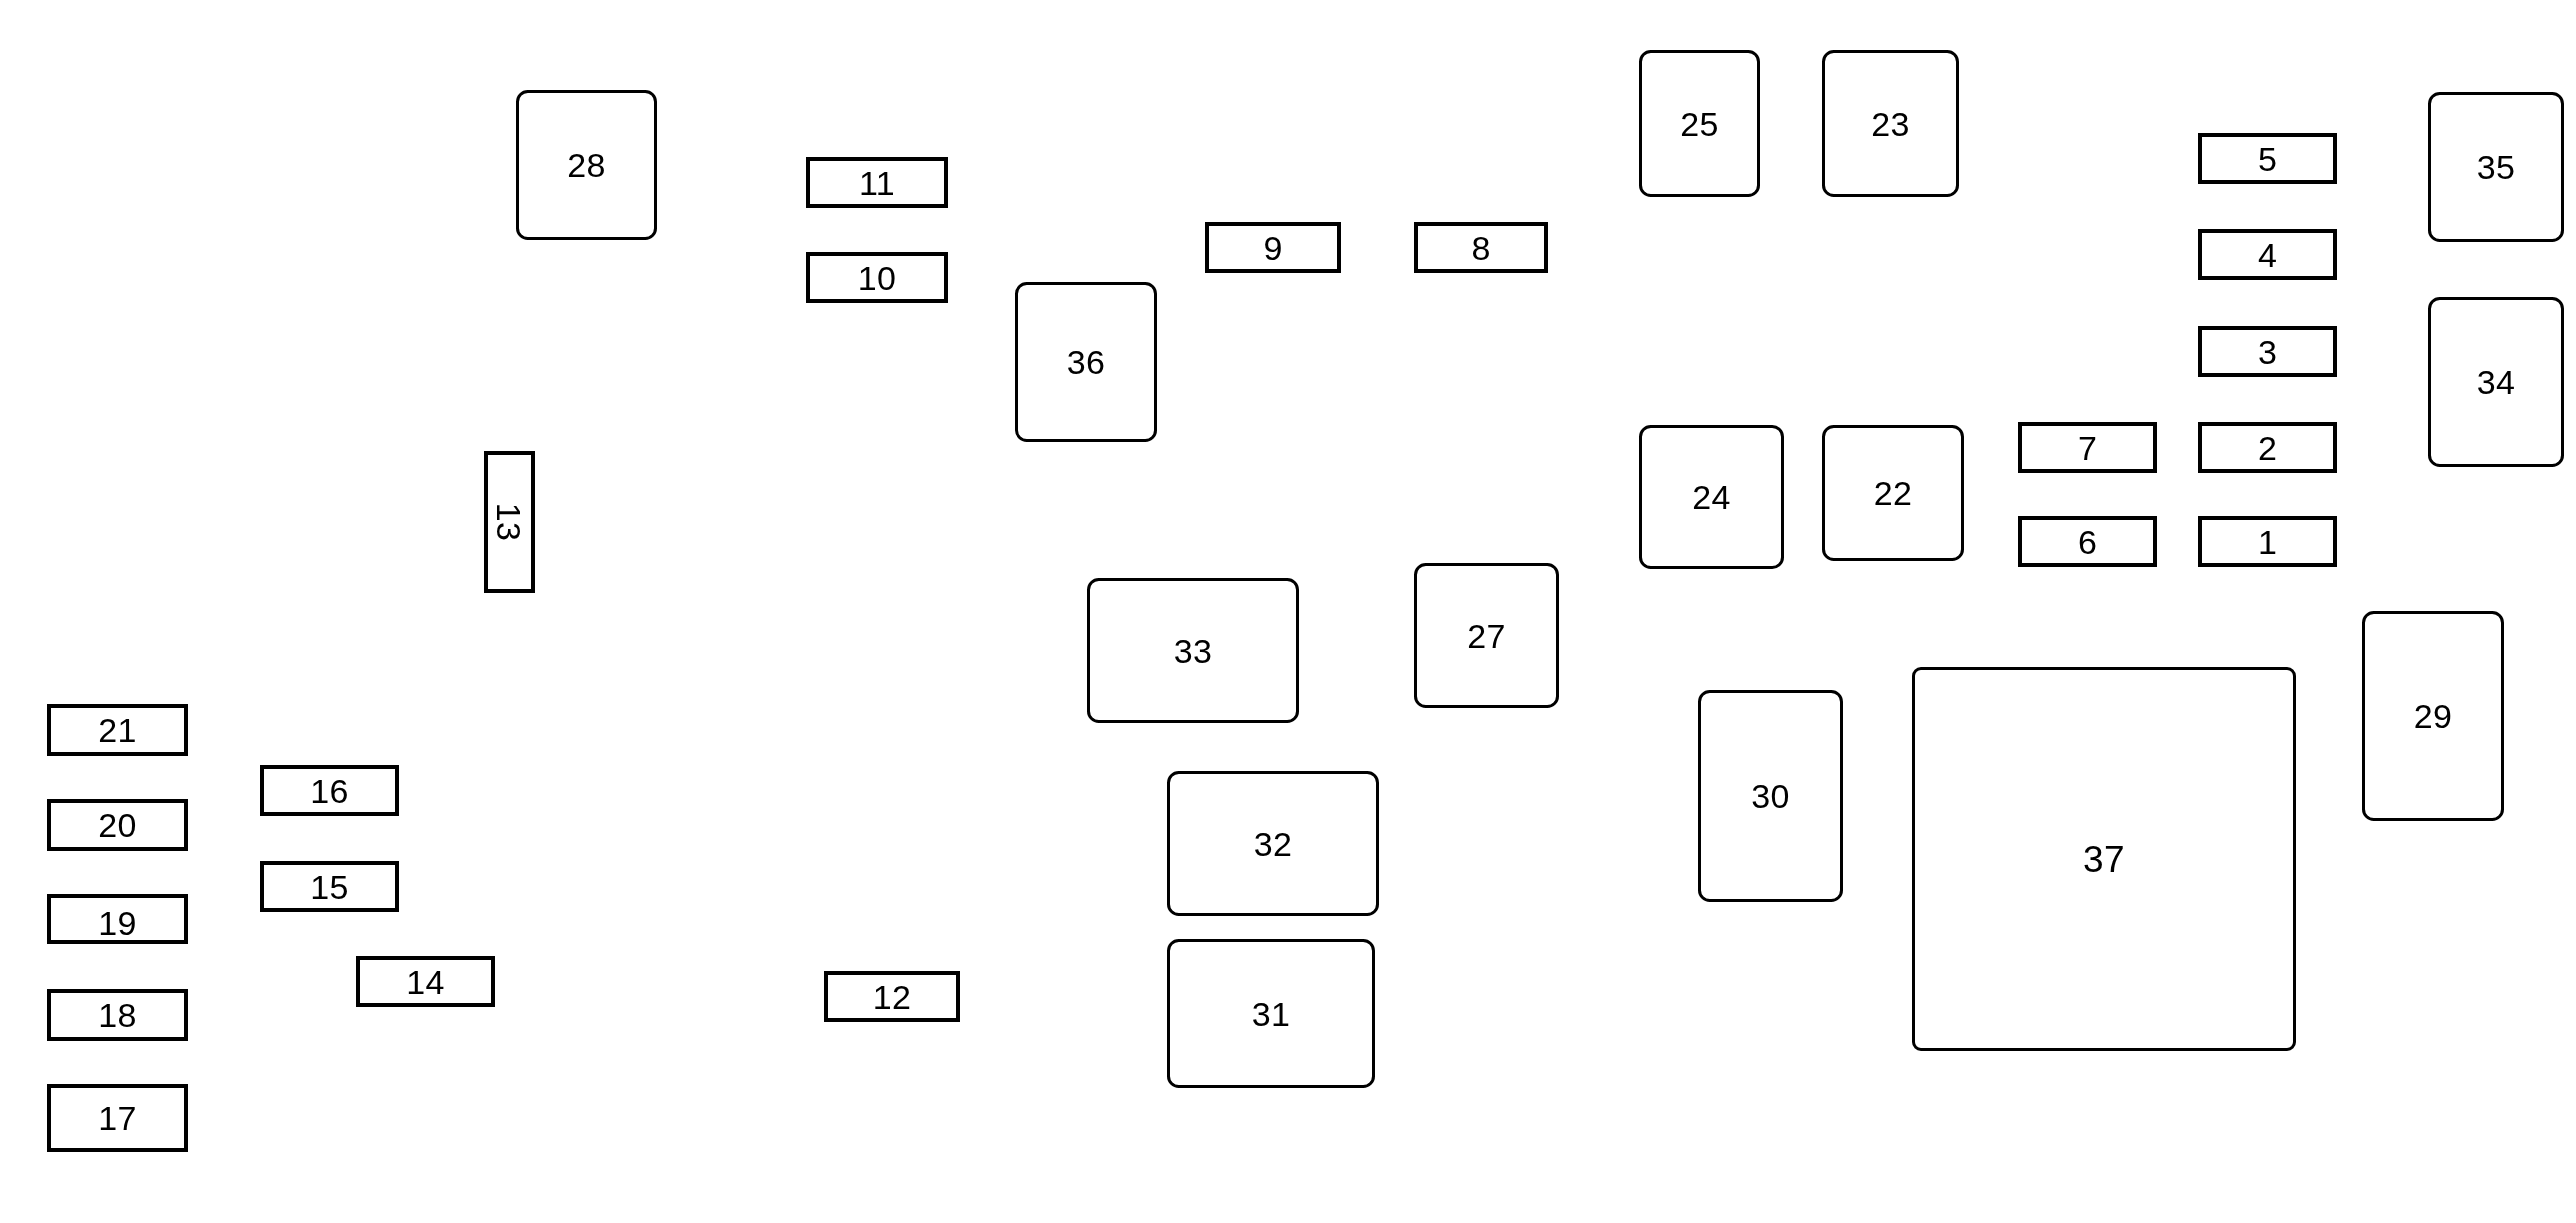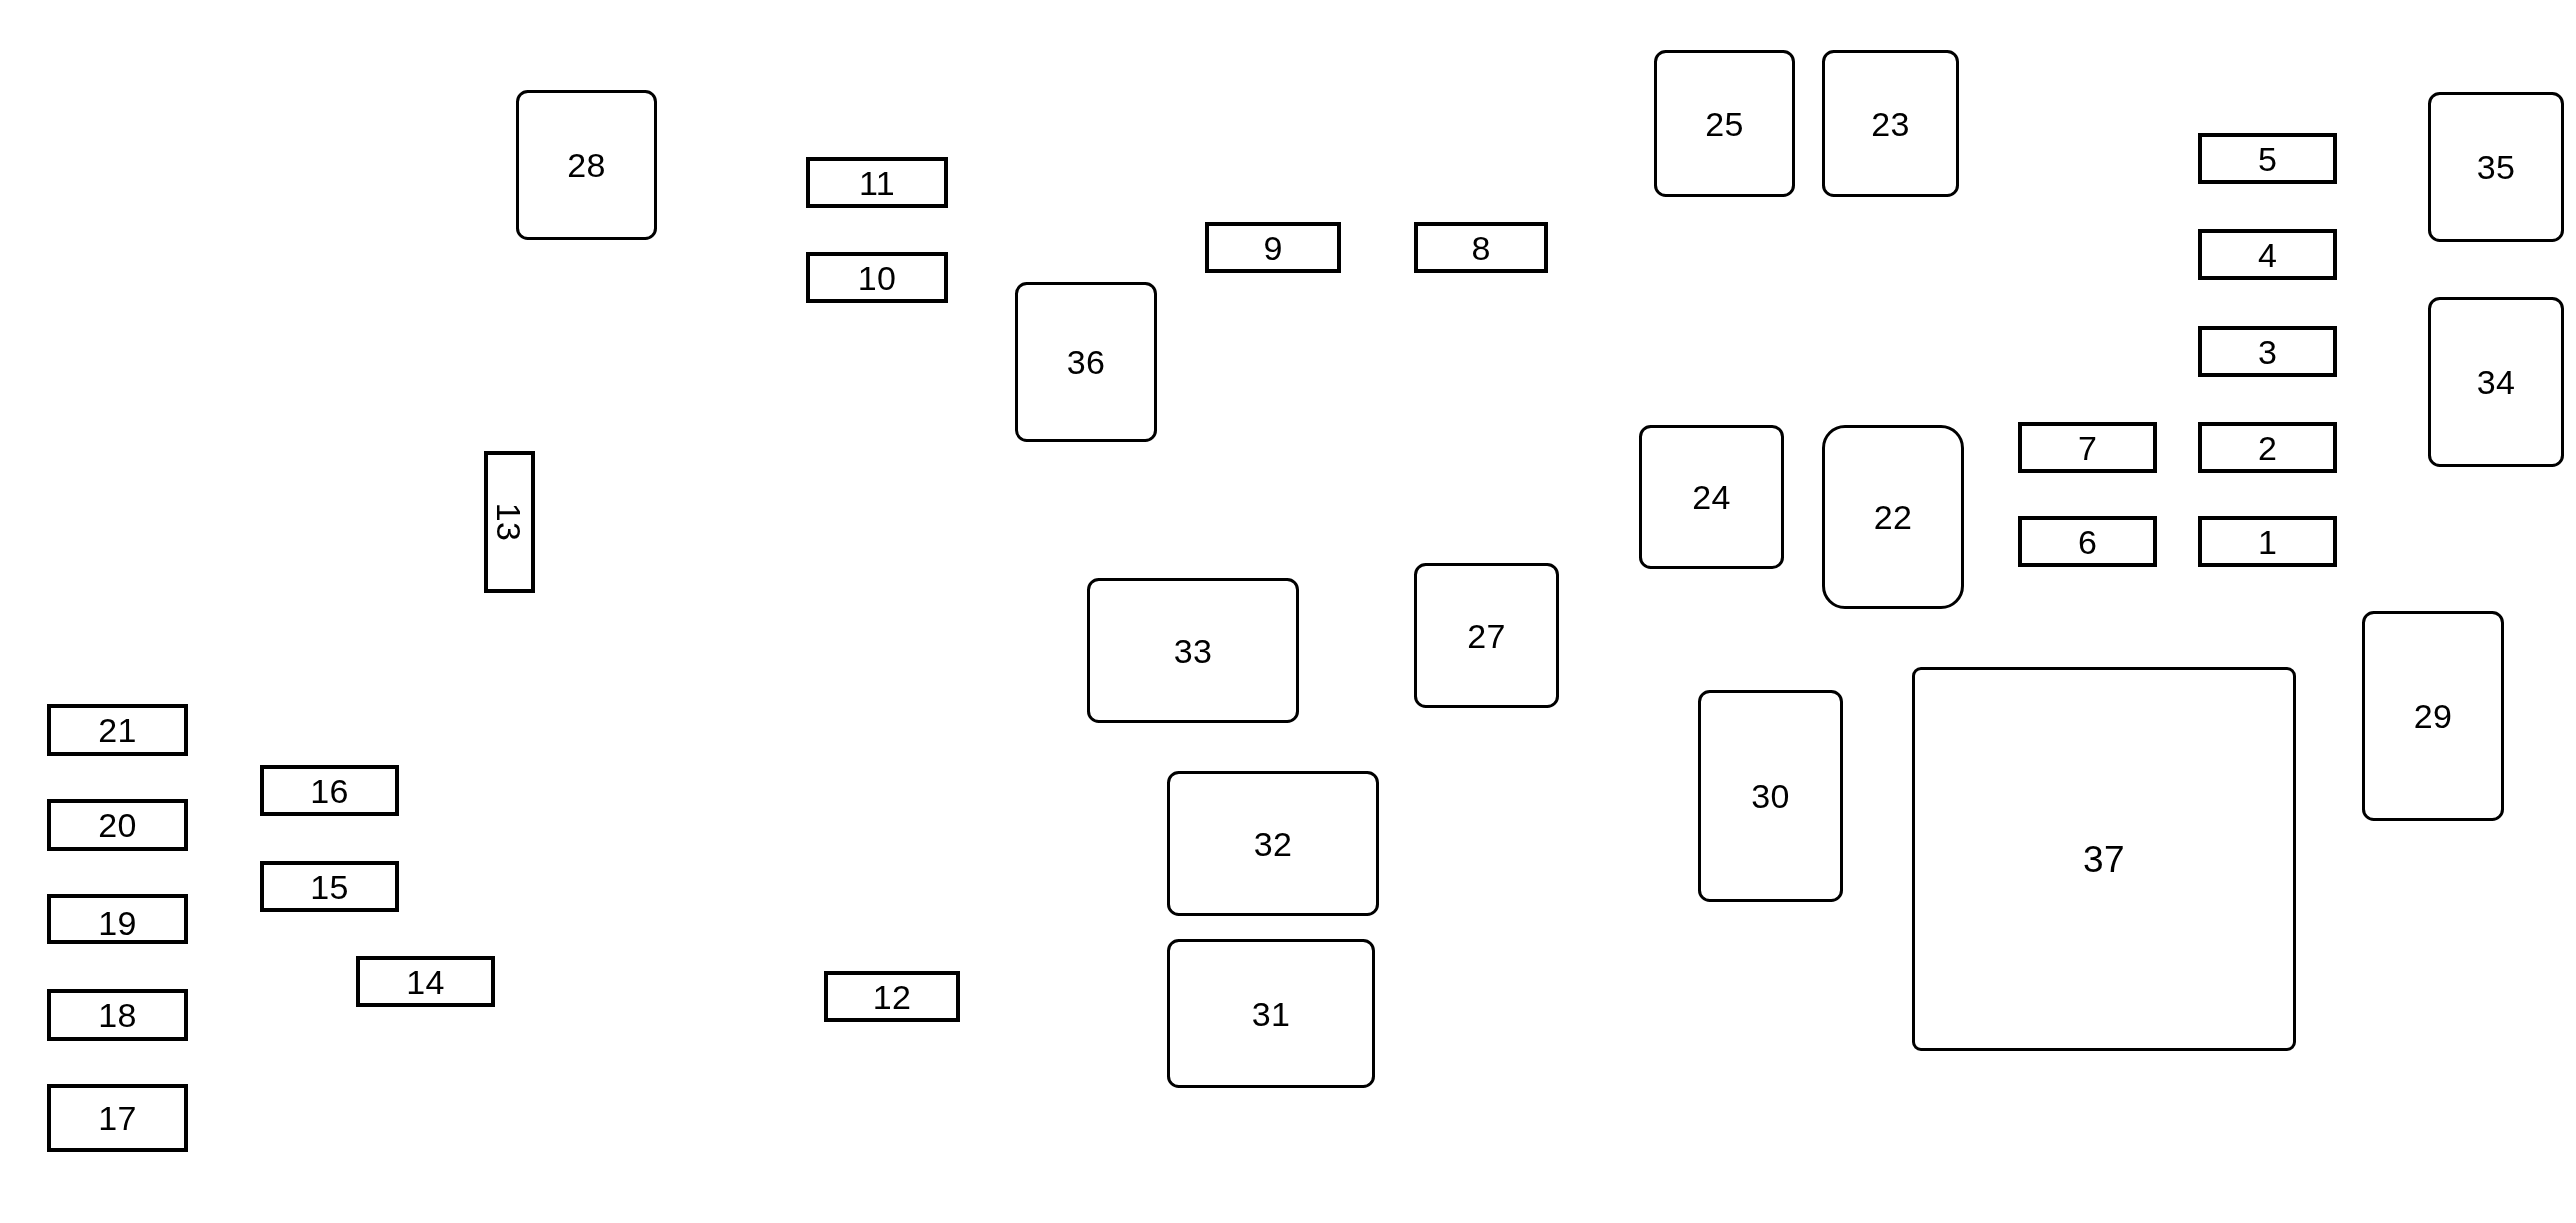--- a/index.html
+++ b/index.html
@@ -111,30 +111,30 @@
     </div>
     <div class="fuse slot" style="left: 47px; top: 894px; width: 141px; height: 50px; align-items: flex-end;">
       <span class="label">19</span>
     </div>
     <div class="fuse slot" style="left: 47px; top: 799px; width: 141px; height: 52px;">
       <span class="label">20</span>
     </div>
     <div class="fuse slot" style="left: 47px; top: 704px; width: 141px; height: 52px;">
       <span class="label">21</span>
     </div>
-    <div class="fuse relay-sm" style="left: 1822px; top: 425px; width: 142px; height: 184px; border-radius: 23px;">
+    <div class="fuse relay-sm" style="left: 1822px; top: 425px; width: 142px; height: 136px;">
       <span class="label">22</span>
     </div>
     <div class="fuse relay-sm" style="left: 1822px; top: 50px; width: 137px; height: 147px;">
       <span class="label">23</span>
     </div>
     <div class="fuse relay-sm" style="left: 1639px; top: 425px; width: 145px; height: 144px;">
       <span class="label">24</span>
     </div>
-    <div class="fuse relay-sm" style="left: 1639px; top: 50px; width: 141px; height: 147px; margin-left: 15px;">
+    <div class="fuse relay-sm" style="left: 1639px; top: 50px; width: 121px; height: 147px;">
       <span class="label">25</span>
     </div>
     <div class="fuse relay-sm" style="left: 1414px; top: 563px; width: 145px; height: 145px;">
       <span class="label">27</span>
     </div>
     <div class="fuse relay-sm" style="left: 516px; top: 90px; width: 141px; height: 150px;">
       <span class="label">28</span>
     </div>
     <div class="fuse relay-sm" style="left: 2362px; top: 611px; width: 142px; height: 210px;">
       <span class="label">29</span>

